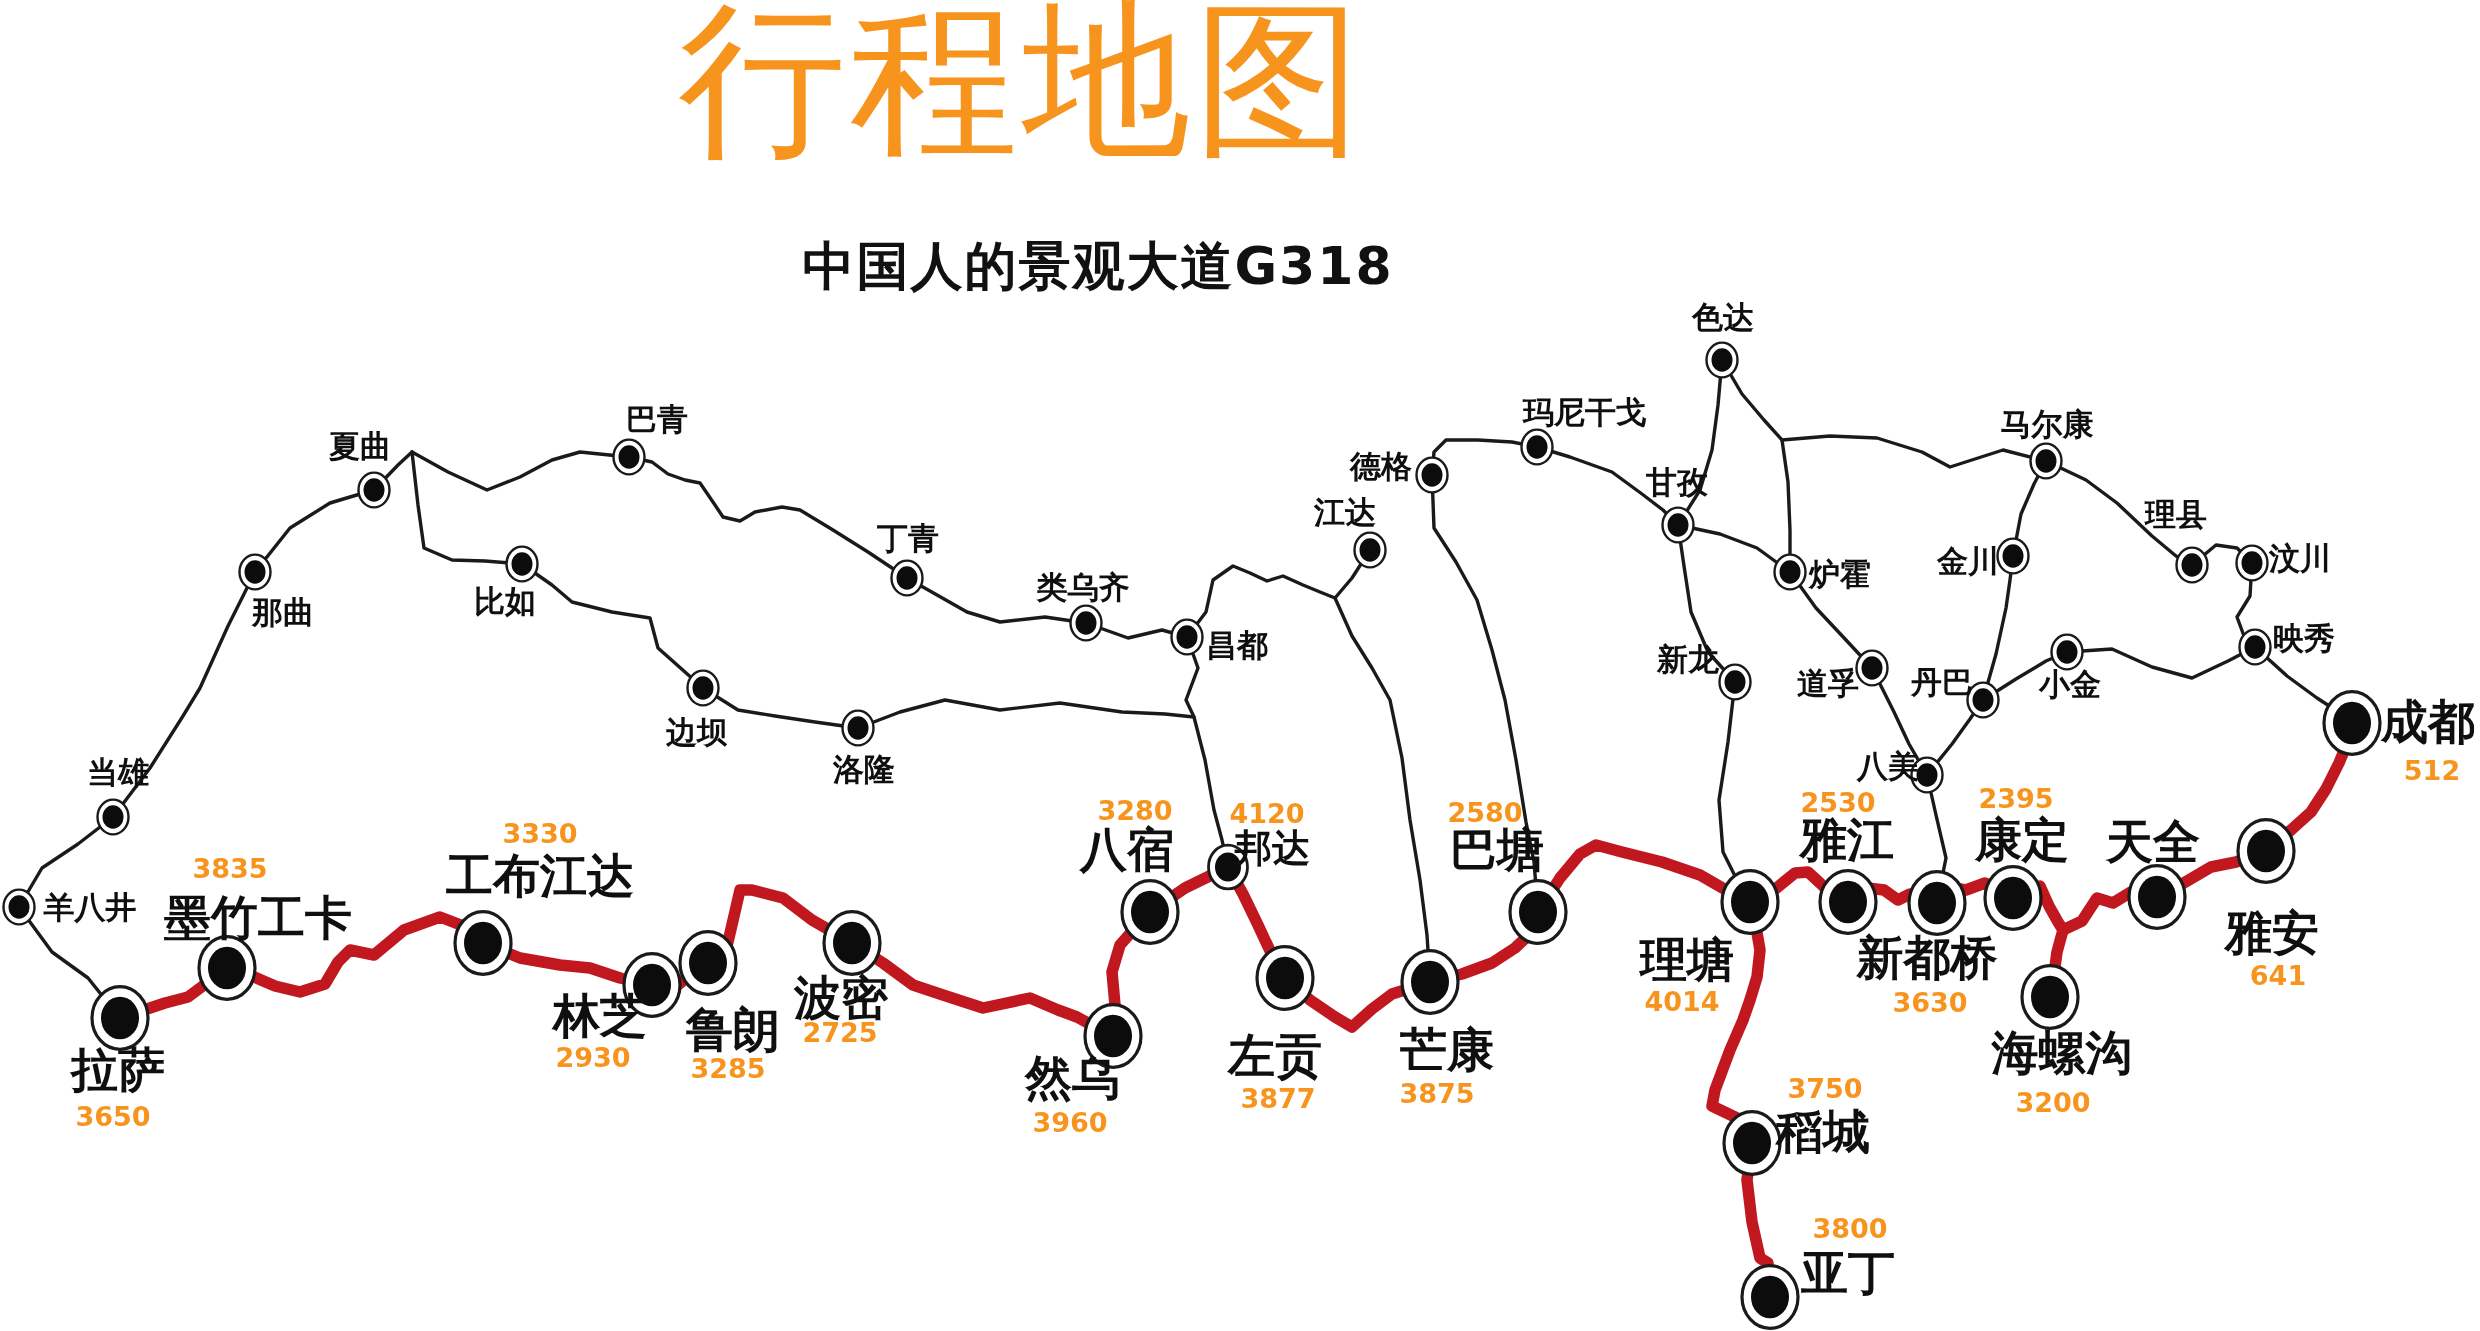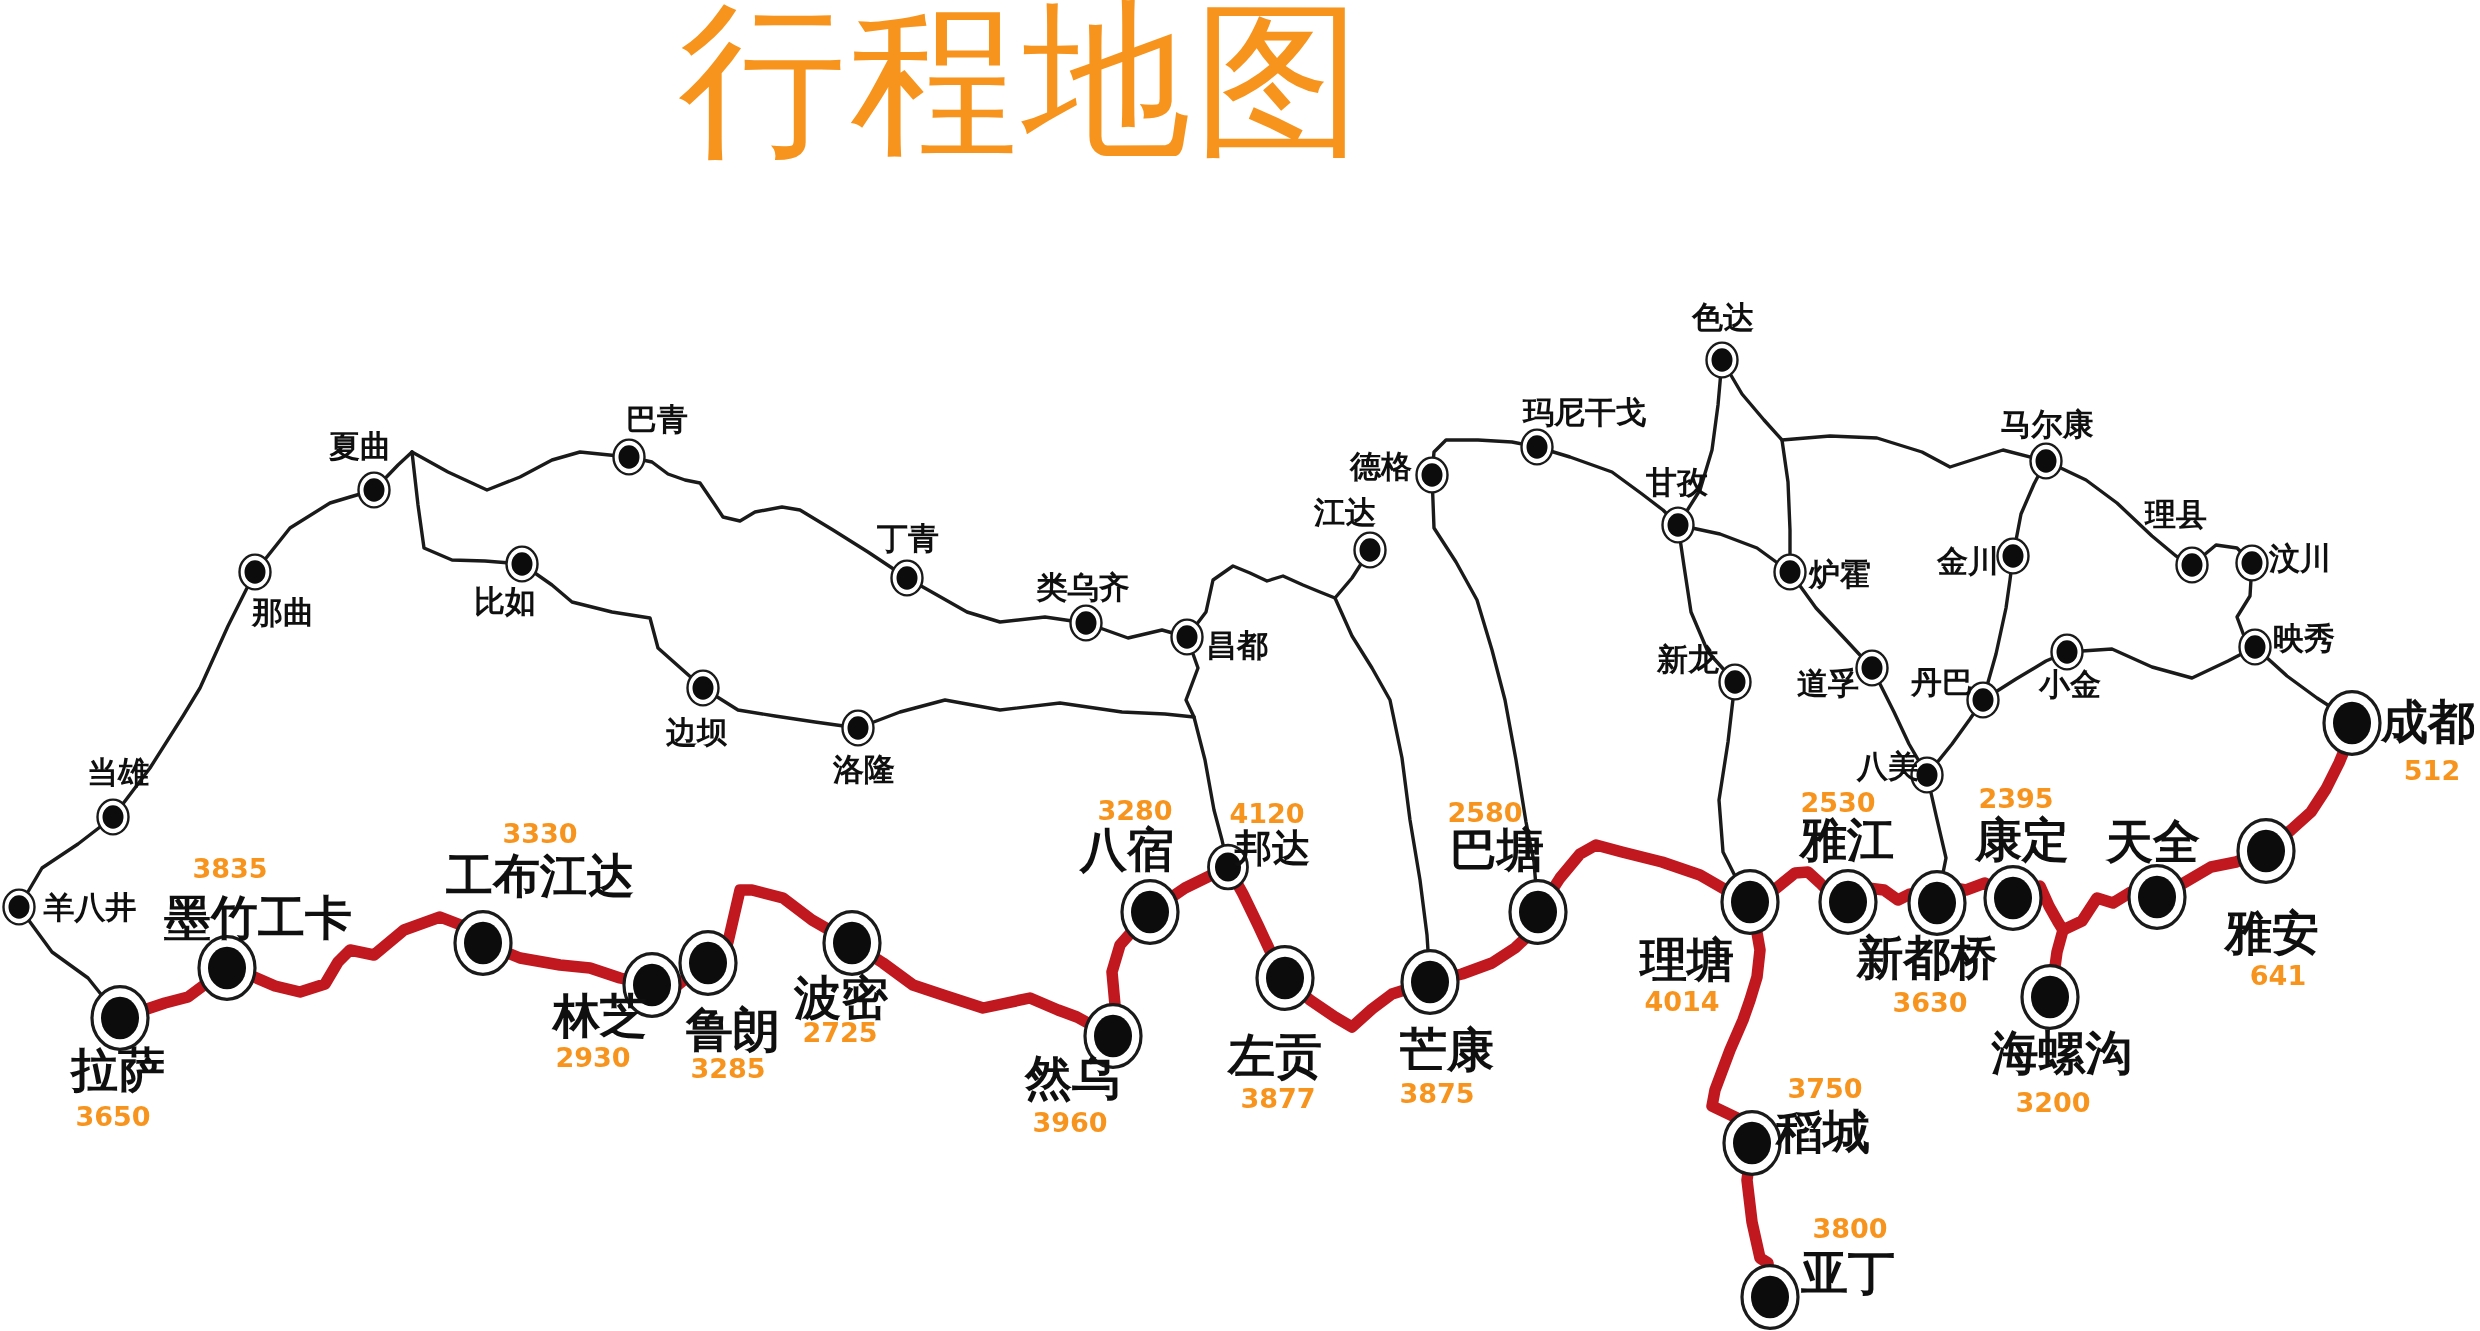--- a/index.html
+++ b/index.html
@@ -311,13 +311,14 @@
       <text x="1823" y="1132" class="city-label" font-size="47" text-anchor="middle" dominant-baseline="central">稻城</text>
       <text x="1825" y="1088" class="elev-label" font-size="27" text-anchor="middle" dominant-baseline="central">3750</text>
       <g>
         <ellipse cx="1770" cy="1297" rx="28" ry="31.360000000000003" class="node-ring" stroke-width="3.2"></ellipse>
         <ellipse cx="1770" cy="1297" rx="19" ry="21.28" class="node-dot"></ellipse>
       </g>
       <text x="1848" y="1273" class="city-label" font-size="47" text-anchor="middle" dominant-baseline="central">亚丁</text>
       <text x="1850" y="1228" class="elev-label" font-size="27" text-anchor="middle" dominant-baseline="central">3800</text>
     </svg>
   <div class="map-title">行程地图</div>
+  <div class="map-subtitle">中国人的景观大道G318</div>
 </div>
 
 </body></html>

